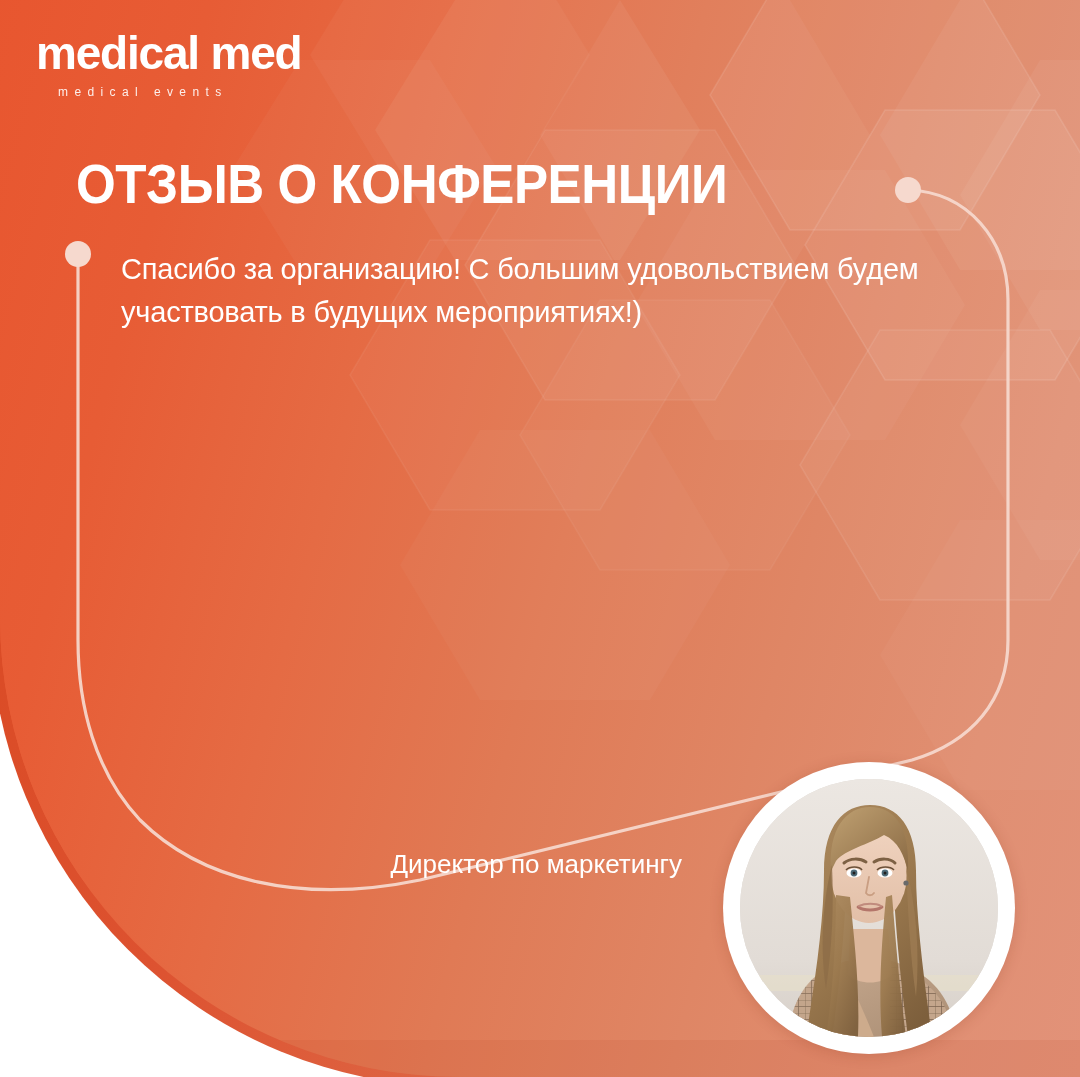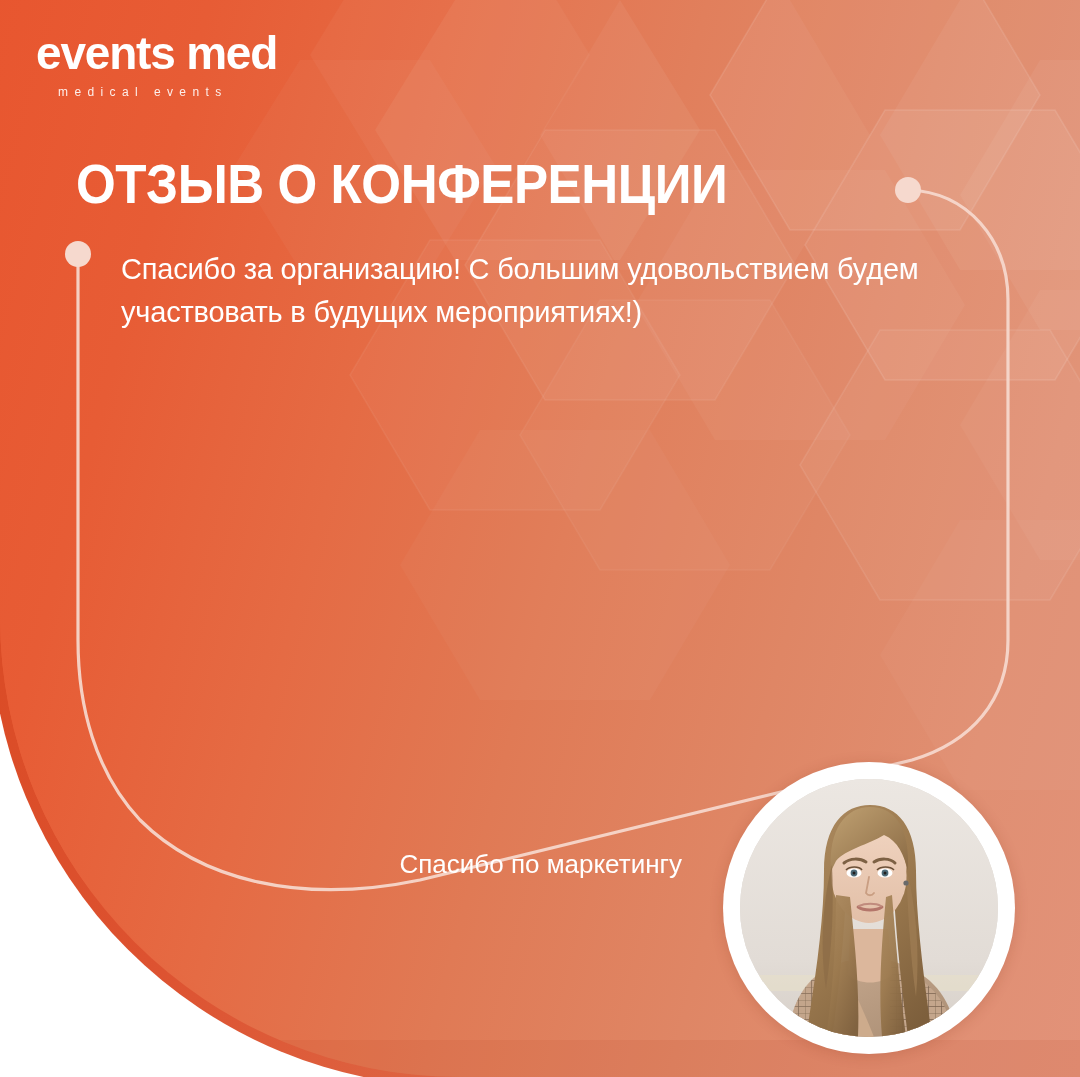--- a/index.html
+++ b/index.html
@@ -225,30 +225,30 @@
     </svg>
 
     <svg class="deco-line" viewBox="0 0 1080 1077">
       <path d="M908,190 C968,192 1008,240 1008,300 L1008,640 C1008,700 972,742 912,760 L420,880 C300,905 200,880 140,820 C95,772 78,706 78,640 L78,255" fill="none" stroke="#F6D9CE" stroke-width="3.2" stroke-linecap="round" opacity="0.92"></path>
       <circle cx="908" cy="190" r="13" fill="#F6D9CE"></circle>
       <circle cx="78" cy="254" r="13" fill="#F6D9CE"></circle>
     </svg>
   </div>
 
   <div class="logo">
-    <div class="logo-main">events med</div>
+    <div class="logo-main">medical med</div>
     <div class="logo-sub">medical events</div>
   </div>
 
   <div class="title">ОТЗЫВ О КОНФЕРЕНЦИИ</div>
 
   <div class="quote">Спасибо за организацию! С большим удовольствием будем участвовать в будущих мероприятиях!)</div>
 
   <div class="attrib">
-    <div class="attrib-role">Спасибо по маркетингу</div>
+    <div class="attrib-role">Директор по маркетингу</div>
   </div>
 
   <div class="avatar">
     <div class="avatar-photo">
       <svg width="258" height="258" viewBox="0 0 258 258">
         <defs>
           <linearGradient id="wallG" x1="0" y1="0" x2="0" y2="1">
             <stop offset="0%" stop-color="#ece7e2"></stop>
             <stop offset="70%" stop-color="#e2dcd6"></stop>
             <stop offset="100%" stop-color="#d6cfc8"></stop>

